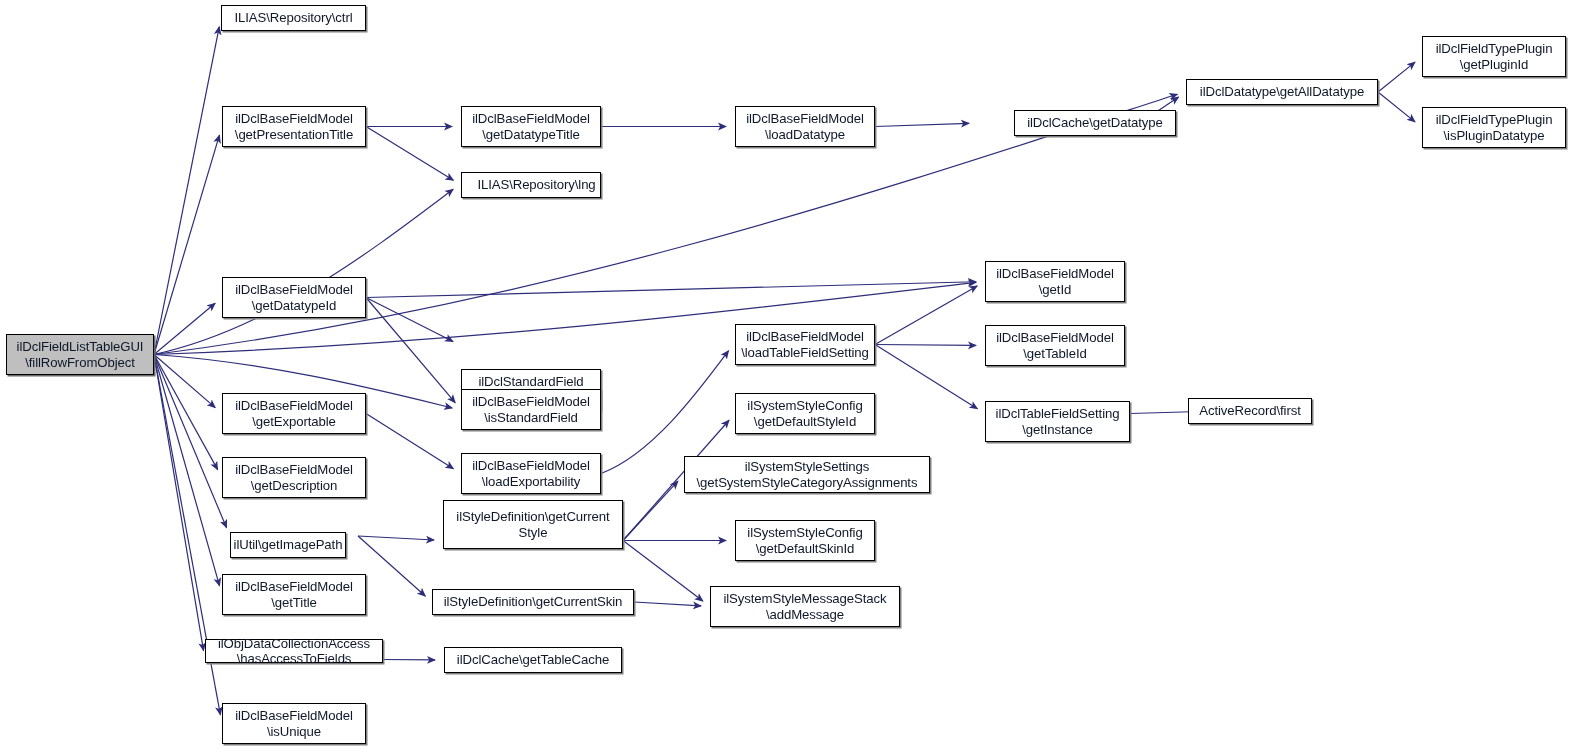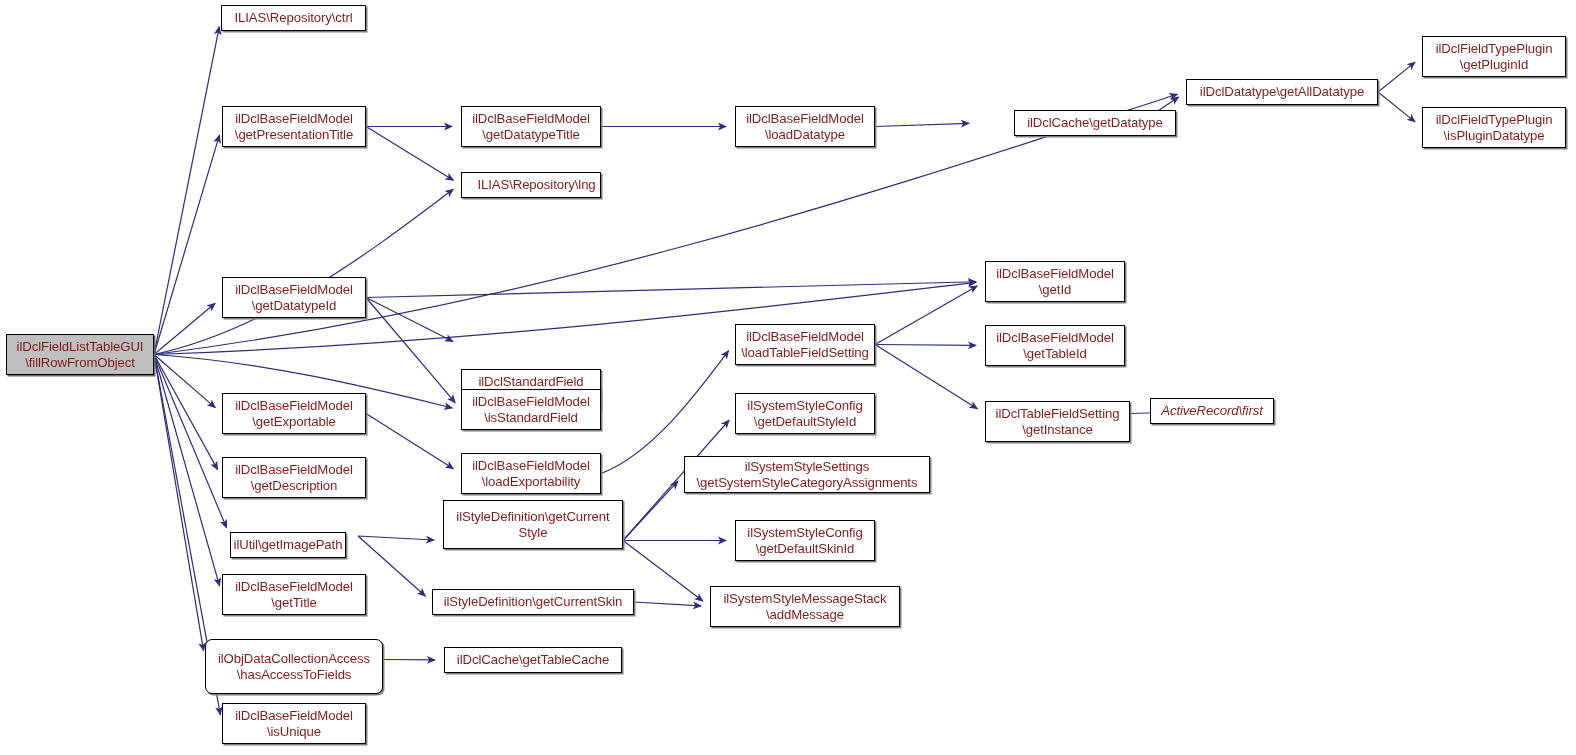--- a/index.html
+++ b/index.html
@@ -4,21 +4,21 @@
 <style>
   html,body{margin:0;padding:0;background:#ffffff;}
   body{font-family:"Liberation Sans", sans-serif;}
   #canvas{position:relative;width:1576px;height:755px;background:#fff;overflow:hidden;}
   #edges{position:absolute;left:0;top:0;width:1576px;height:755px;}
   .node{
     position:absolute;
     box-sizing:border-box;
     border:1px solid #000000;
     background:#ffffff;
-    color:#7f1d1d;
+    color:#0f172a;
     display:flex;
     align-items:center;
     justify-content:center;
     text-align:center;
     font-size:13.2px;
     line-height:15.5px;
     letter-spacing:-0.1px;
     white-space:pre-line;
     box-shadow:1.5px 1.5px 0 0 #808080;
     z-index:5;
@@ -107,36 +107,36 @@
       <div class="node" style="left: 985px; top: 325px; width: 140px; height: 41px;"><span>ilDclBaseFieldModel
 \getTableId</span></div>
       <div class="node" style="left: 222px; top: 393px; width: 144px; height: 41px;"><span>ilDclBaseFieldModel
 \getExportable</span></div>
       <div class="node" style="left: 461px; top: 389px; width: 140px; height: 41px;"><span>ilDclBaseFieldModel
 \isStandardField</span></div>
       <div class="node" style="left: 735px; top: 393px; width: 140px; height: 41px;"><span>ilSystemStyleConfig
 \getDefaultStyleId</span></div>
       <div class="node" style="left: 985px; top: 393px; width: 145px; height: 41px; margin-top: 8px;"><span>ilDclTableFieldSetting
 \getInstance</span></div>
-      <div class="node" style="left: 1150px; top: 398px; width: 124px; height: 26px; font-style: italic;"><span>ActiveRecord\first</span></div>
+      <div class="node" style="left: 1188px; top: 398px; width: 124px; height: 26px;"><span>ActiveRecord\first</span></div>
       <div class="node" style="left: 222px; top: 457px; width: 144px; height: 41px;"><span>ilDclBaseFieldModel
 \getDescription</span></div>
       <div class="node" style="left: 461px; top: 453px; width: 140px; height: 41px;"><span>ilDclBaseFieldModel
 \loadExportability</span></div>
       <div class="node" style="left: 684px; top: 456px; width: 246px; height: 37px;"><span>ilSystemStyleSettings
 \getSystemStyleCategoryAssignments</span></div>
       <div class="node" style="left: 230px; top: 532px; width: 116px; height: 26px;"><span>ilUtil\getImagePath</span></div>
       <div class="node" style="left: 443px; top: 500px; width: 180px; height: 49px;"><span>ilStyleDefinition\getCurrent
 Style</span></div>
       <div class="node" style="left: 735px; top: 520px; width: 140px; height: 41px;"><span>ilSystemStyleConfig
 \getDefaultSkinId</span></div>
       <div class="node" style="left: 222px; top: 574px; width: 144px; height: 41px;"><span>ilDclBaseFieldModel
 \getTitle</span></div>
       <div class="node" style="left: 432px; top: 589px; width: 202px; height: 26px;"><span>ilStyleDefinition\getCurrentSkin</span></div>
       <div class="node" style="left: 710px; top: 586px; width: 190px; height: 41px;"><span>ilSystemStyleMessageStack
 \addMessage</span></div>
-      <div class="node" style="left: 205px; top: 639px; width: 178px; height: 55px; border-radius: 7px;"><span>ilObjDataCollectionAccess
+      <div class="node" style="left: 205px; top: 639px; width: 178px; height: 24px;"><span>ilObjDataCollectionAccess
 \hasAccessToFields</span></div>
       <div class="node" style="left: 444px; top: 647px; width: 178px; height: 26px;"><span>ilDclCache\getTableCache</span></div>
       <div class="node" style="left: 222px; top: 703px; width: 144px; height: 41px;"><span>ilDclBaseFieldModel
 \isUnique</span></div>
     </div>
 </div>
 
 </body></html>

